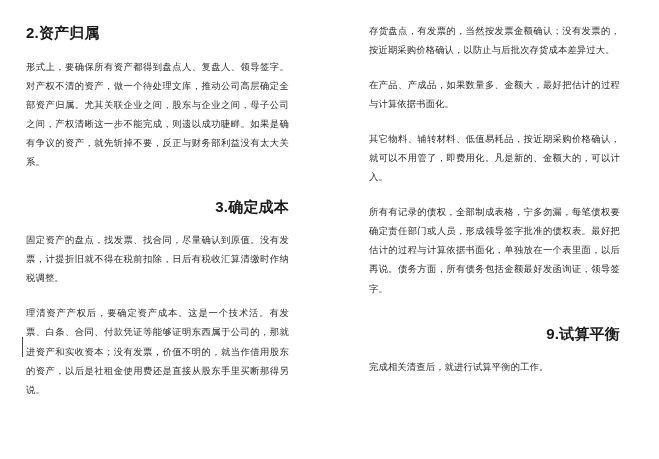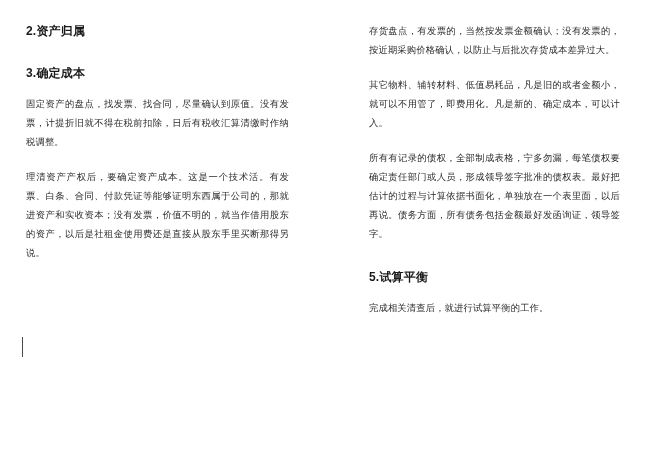--- a/index.html
+++ b/index.html
@@ -46,37 +46,37 @@
     width: 13px;
     height: 13px;
     pointer-events: none;
   }
   .cm-tl { border-left: 1px solid #9a9a9a; border-top: 1px solid #9a9a9a; }
   .cm-tr { border-right: 1px solid #9a9a9a; border-top: 1px solid #9a9a9a; }
   .cm-bl { border-left: 1px solid #9a9a9a; border-bottom: 1px solid #9a9a9a; }
   .cm-br { border-right: 1px solid #9a9a9a; border-bottom: 1px solid #9a9a9a; }
 
   .heading {
-    font-size: 12px;
+    font-size: 15px;
     font-weight: bold;
     color: #1a1a1a;
     line-height: 1.5;
     margin: 0 0 13px 0;
     letter-spacing: 0.2px;
   }
   .para {
     font-size: 9.3px;
     color: #2b2b2b;
     line-height: 2.05;
     margin: 0 0 16px 0;
     text-align: justify;
     letter-spacing: 0.15px;
   }
   .para:last-child { margin-bottom: 12px; }
-  .block-gap-top { margin-top: 24px; }
+  .block-gap-top { margin-top: 24px; text-align: right; }
 
   .caret {
     position: absolute;
     left: 22px;
     top: 337px;
     width: 1px;
     height: 20px;
     background: #4a4a4a;
   }
 </style>
@@ -89,29 +89,31 @@
   <div class="crop-mark cm-tr" style="left:275px; top:8px;"></div>
   <div class="crop-mark cm-tl" style="left:369px; top:8px;"></div>
   <div class="crop-mark cm-tr" style="left:638px; top:8px;"></div>
   <div class="crop-mark cm-bl" style="left:8px; top:438px;"></div>
   <div class="crop-mark cm-br" style="left:275px; top:438px;"></div>
   <div class="crop-mark cm-bl" style="left:369px; top:438px;"></div>
   <div class="crop-mark cm-br" style="left:638px; top:438px;"></div>
 
   <div class="page page-left">
     <h3 class="heading">2.资产归属</h3>
+    <p class="para">形式上，要确保所有资产都得到盘点人、复盘人、领导签字。对产权不清的资产，做一个待处理文库，推动公司高层确定全部资产归属。尤其关联企业之间，股东与企业之间，母子公司之间，产权清晰这一步不能完成，则遗以成功睫畔。如果是确有争议的资产，就先斩掉不要，反正与财务部利益没有太大关系。</p>
     <h3 class="heading block-gap-top">3.确定成本</h3>
     <p class="para">固定资产的盘点，找发票、找合同，尽量确认到原值。没有发票，计提折旧就不得在税前扣除，日后有税收汇算清缴时作纳税调整。</p>
     <p class="para">理清资产产权后，要确定资产成本。这是一个技术活。有发票、白条、合同、付款凭证等能够证明东西属于公司的，那就进资产和实收资本；没有发票，价值不明的，就当作借用股东的资产，以后是社租金使用费还是直接从股东手里买断那得另说。</p>
     <div class="caret"></div>
   </div>
 
   <div class="gutter"></div>
 
   <div class="page page-right">
     <p class="para">存货盘点，有发票的，当然按发票金额确认；没有发票的，按近期采购价格确认，以防止与后批次存货成本差异过大。</p>
-    <p class="para">其它物料、辅转材料、低值易耗品，凡是旧的或者金额小，就可以不用管了，即费用化。凡是新的、确定成本，可以计入。</p>
+    <p class="para">在产品、产成品，如果数量多、金额大，最好把估计的过程与计算依据书面化。</p>
+    <p class="para">其它物料、辅转材料、低值易耗品，按近期采购价格确认，就可以不用管了，即费用化。凡是新的、金额大的，可以计入。</p>
     <p class="para">所有有记录的债权，全部制成表格，宁多勿漏，每笔债权要确定责任部门或人员，形成领导签字批准的债权表。最好把估计的过程与计算依据书面化，单独放在一个表里面，以后再说。债务方面，所有债务包括金额最好发函询证，领导签字。</p>
-    <h3 class="heading block-gap-top">5.试算平衡</h3>
+    <h3 class="heading block-gap-top">9.试算平衡</h3>
     <p class="para">完成相关清查后，就进行试算平衡的工作。</p>
   </div>
 
 </div>
 
 </body></html>

